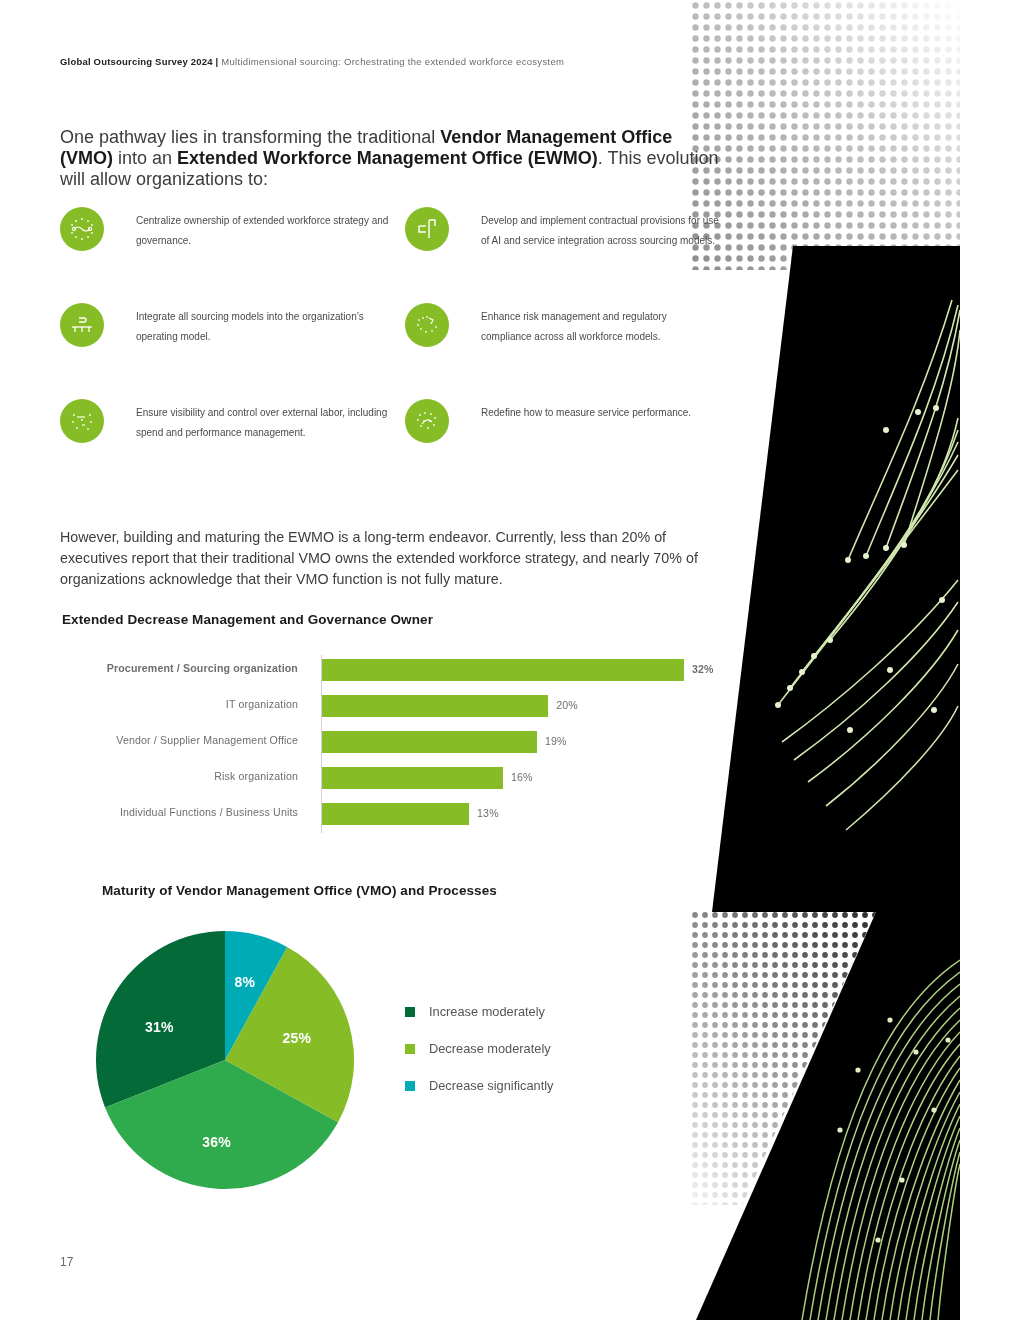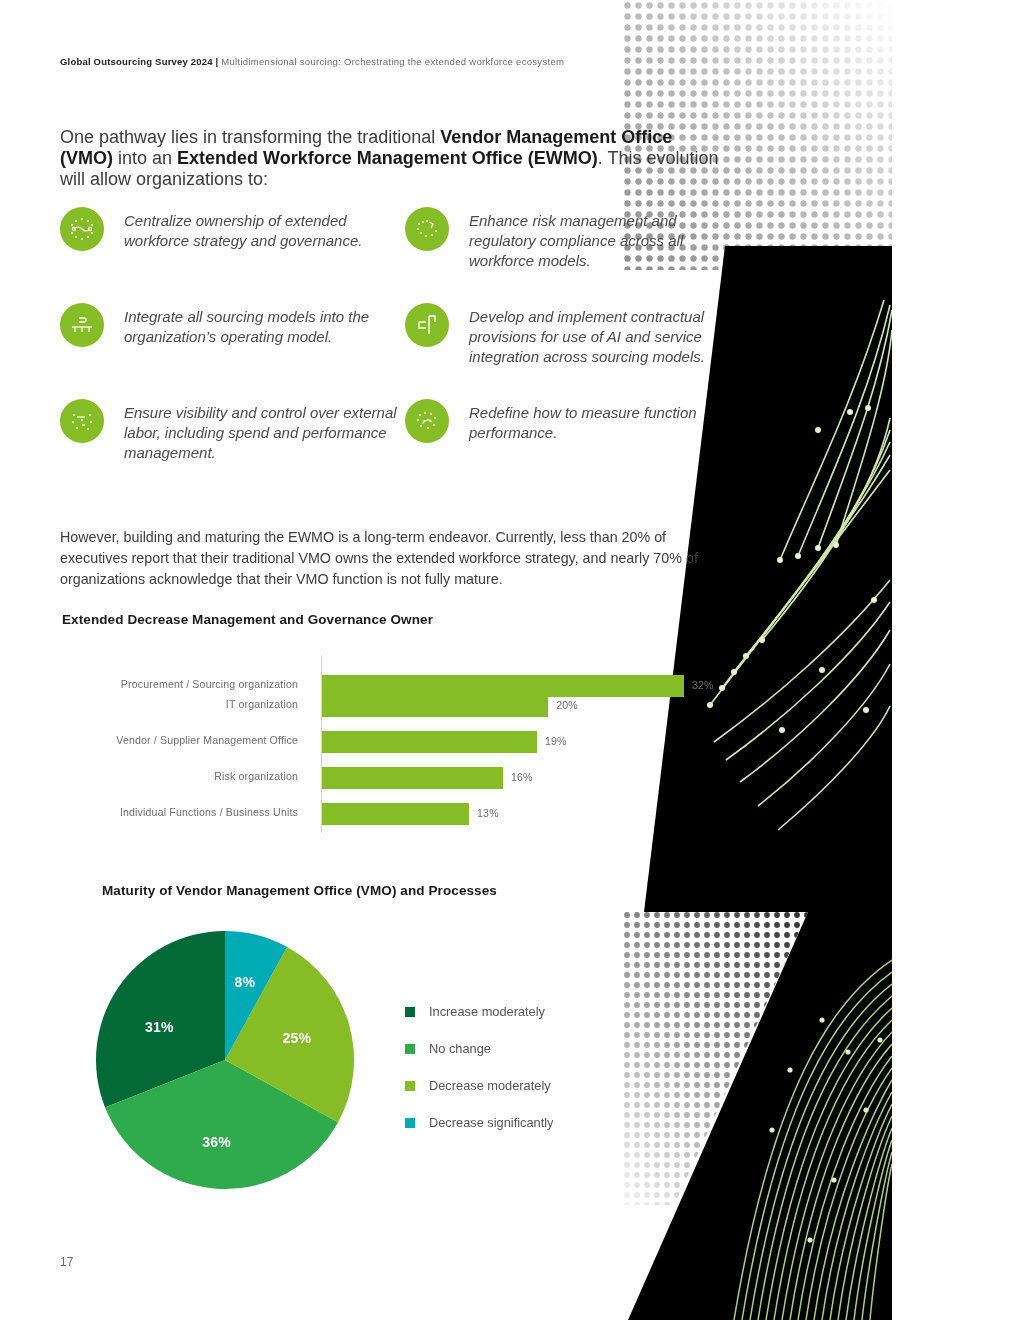--- a/index.html
+++ b/index.html
@@ -7,21 +7,21 @@
   html, body {
     width: 1020px;
     height: 1320px;
     background: #ffffff;
     font-family: "Liberation Sans", sans-serif;
     overflow: hidden;
   }
 
   .page {
     position: relative;
-    width: 892px;
+    width: 960px;
     height: 1320px;
     background: #ffffff;
     overflow: hidden;
   }
 
   
   .art-panel {
     position: absolute;
     top: 0;
     right: 0;
@@ -84,26 +84,25 @@
     flex: 0 0 auto;
     width: 44px;
     height: 44px;
     border-radius: 50%;
     background: #86bc25;
     position: relative;
     margin-top: 2px;
   }
   .bullet-icon svg { position: absolute; left: 0; top: 0; }
   .bullet-text {
-    margin-left: 20px;
-    font-size: 15px;
+    margin-left: 32px;
+    font-size: 10px;
     line-height: 20px;
     color: #4a4a4a;
     padding-top: 6px;
-    font-style: italic;
   }
 
   
   .body-para {
     position: absolute;
     left: 60px;
     top: 496px;
     width: 665px;
     font-size: 14.3px;
     line-height: 21px;
@@ -416,50 +415,50 @@
         <div class="bullet-text">Ensure visibility and control over external labor, including spend and performance management.</div>
       </div>
 
     </div>
 
     <div class="bullet-col-right">
 
       <div class="bullet">
         <div class="bullet-icon">
           <svg width="44" height="44" viewBox="0 0 44 44">
+            <g stroke="#ffffff" stroke-width="1.4" fill="none">
+              <path d="M24 13 v18"></path>
+              <path d="M24 13 h6 v6"></path>
+              <path d="M14 19 h7"></path>
+              <path d="M14 19 v6 h7"></path>
+            </g>
+          </svg>
+        </div>
+        <div class="bullet-text">Develop and implement contractual provisions for use of AI and service integration across sourcing models.</div>
+      </div>
+
+      <div class="bullet">
+        <div class="bullet-icon">
+          <svg width="44" height="44" viewBox="0 0 44 44">
             <g stroke="#ffffff" stroke-width="1.2" fill="none">
               <path d="M24 15 l4 2 l-2 4"></path>
             </g>
             <g fill="#ffffff" opacity="0.8">
               <circle cx="14" cy="17" r="1"></circle>
                 <circle cx="18" cy="15" r="1"></circle>
               <circle cx="22" cy="14" r="1"></circle>
                 <circle cx="13" cy="22" r="1"></circle>
               <circle cx="16" cy="26" r="1"></circle>
                 <circle cx="21" cy="29" r="1"></circle>
               <circle cx="27" cy="28" r="1"></circle>
                 <circle cx="31" cy="24" r="1"></circle>
             </g>
           </svg>
         </div>
         <div class="bullet-text">Enhance risk management and regulatory compliance across all workforce models.</div>
-      </div>
-
-      <div class="bullet">
-        <div class="bullet-icon">
-          <svg width="44" height="44" viewBox="0 0 44 44">
-            <g stroke="#ffffff" stroke-width="1.4" fill="none">
-              <path d="M24 13 v18"></path>
-              <path d="M24 13 h6 v6"></path>
-              <path d="M14 19 h7"></path>
-              <path d="M14 19 v6 h7"></path>
-            </g>
-          </svg>
-        </div>
-        <div class="bullet-text">Develop and implement contractual provisions for use of AI and service integration across sourcing models.</div>
       </div>
 
       <div class="bullet">
         <div class="bullet-icon">
           <svg width="44" height="44" viewBox="0 0 44 44">
             <g fill="#ffffff" opacity="0.85">
               <circle cx="15" cy="16" r="1"></circle>
                 <circle cx="20" cy="14" r="1"></circle>
               <circle cx="26" cy="15" r="1"></circle>
                 <circle cx="30" cy="19" r="1"></circle>
@@ -468,34 +467,34 @@
               <circle cx="25" cy="22" r="1"></circle>
                 <circle cx="16" cy="27" r="1"></circle>
               <circle cx="23" cy="29" r="1"></circle>
                 <circle cx="29" cy="26" r="1"></circle>
             </g>
             <g stroke="#ffffff" stroke-width="1.1" fill="none">
               <path d="M17 25 q5 -7 10 -2"></path>
             </g>
           </svg>
         </div>
-        <div class="bullet-text">Redefine how to measure function performance.</div>
+        <div class="bullet-text">Redefine how to measure service performance.</div>
       </div>
 
     </div>
   </div>
 
   <p class="body-para">However, building and maturing the EWMO is a long-term endeavor. Currently, less than 20% of executives report that their traditional VMO owns the extended workforce strategy, and nearly 70% of organizations acknowledge that their VMO function is not fully mature.</p>
 
   <div class="chart-title" id="bar-title">Extended Decrease Management and Governance Owner</div>
 
   <div class="bar-chart">
     <div class="bar-axis"></div>
     <div id="bar-rows">
-        <div class="bar-row" style="top: 20px;">
+        <div class="bar-row" style="top: 4px; font-weight: bold;">
           <div class="bar-label">Procurement / Sourcing organization</div>
           <div class="bar-fill" style="width: 362px; background: rgb(134, 188, 37);"></div>
           <div class="bar-value" style="left: 632px;">32%</div>
         </div>
         <div class="bar-row" style="top: 40px;">
           <div class="bar-label">IT organization</div>
           <div class="bar-fill" style="width: 226.25px; background: rgb(134, 188, 37);"></div>
           <div class="bar-value" style="left: 496.25px;">20%</div>
         </div>
         <div class="bar-row" style="top: 76px;">
@@ -533,24 +532,20 @@
       </div>
   </div>
 
   <div class="pie-legend">
     <div id="legend-rows">
         <div class="legend-row">
           <span class="legend-swatch" style="background: rgb(4, 106, 56);"></span>
           <span class="legend-label">Increase moderately</span>
         </div>
         <div class="legend-row">
-          <span class="legend-swatch" style="background: rgb(47, 170, 77);"></span>
-          <span class="legend-label">No change</span>
-        </div>
-        <div class="legend-row">
           <span class="legend-swatch" style="background: rgb(134, 188, 37);"></span>
           <span class="legend-label">Decrease moderately</span>
         </div>
         <div class="legend-row">
           <span class="legend-swatch" style="background: rgb(0, 171, 181);"></span>
           <span class="legend-label">Decrease significantly</span>
         </div>
       </div>
   </div>
 

